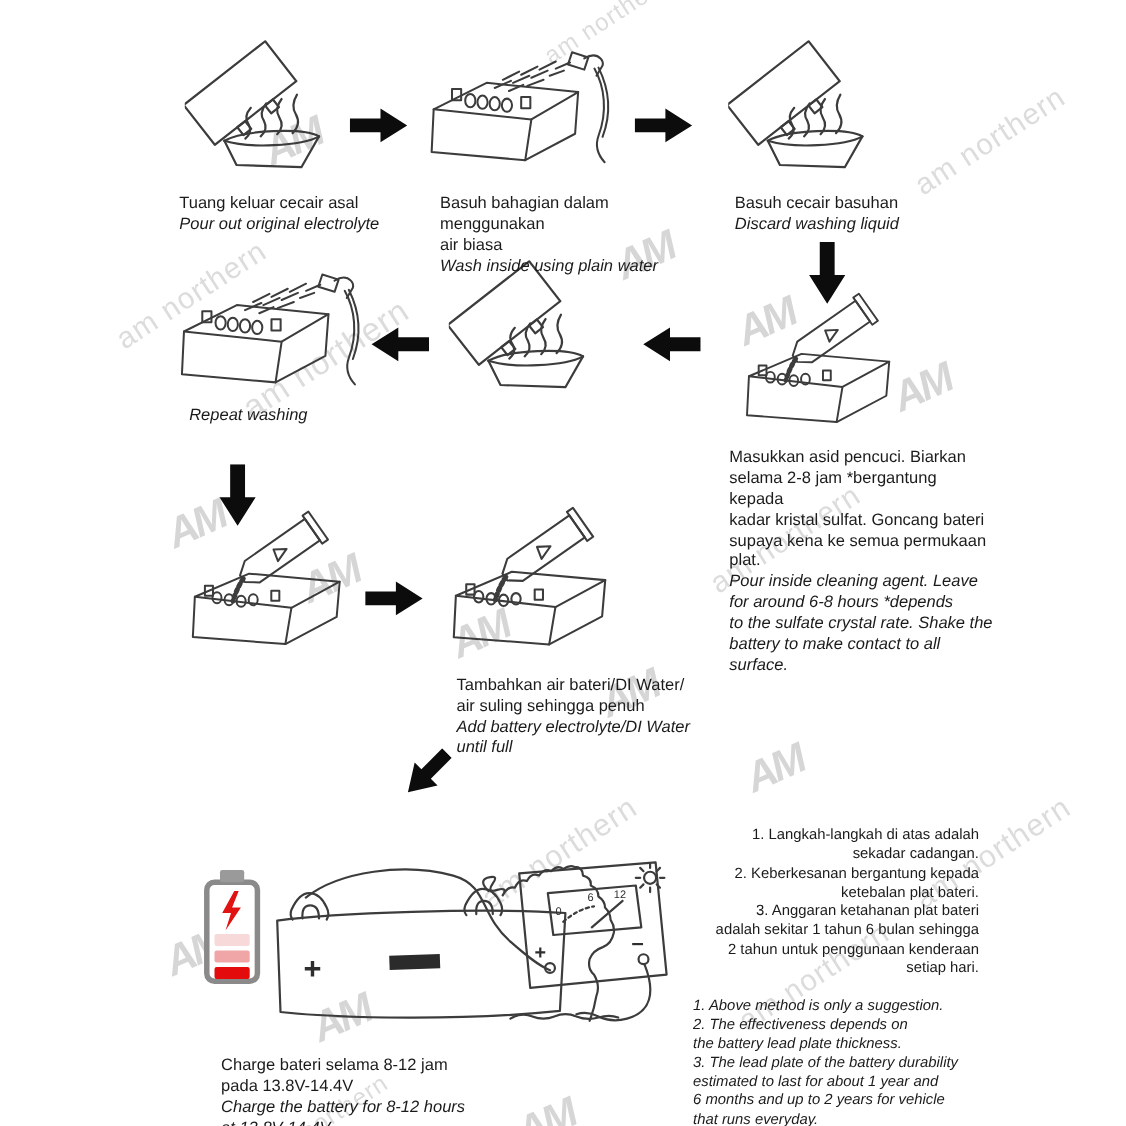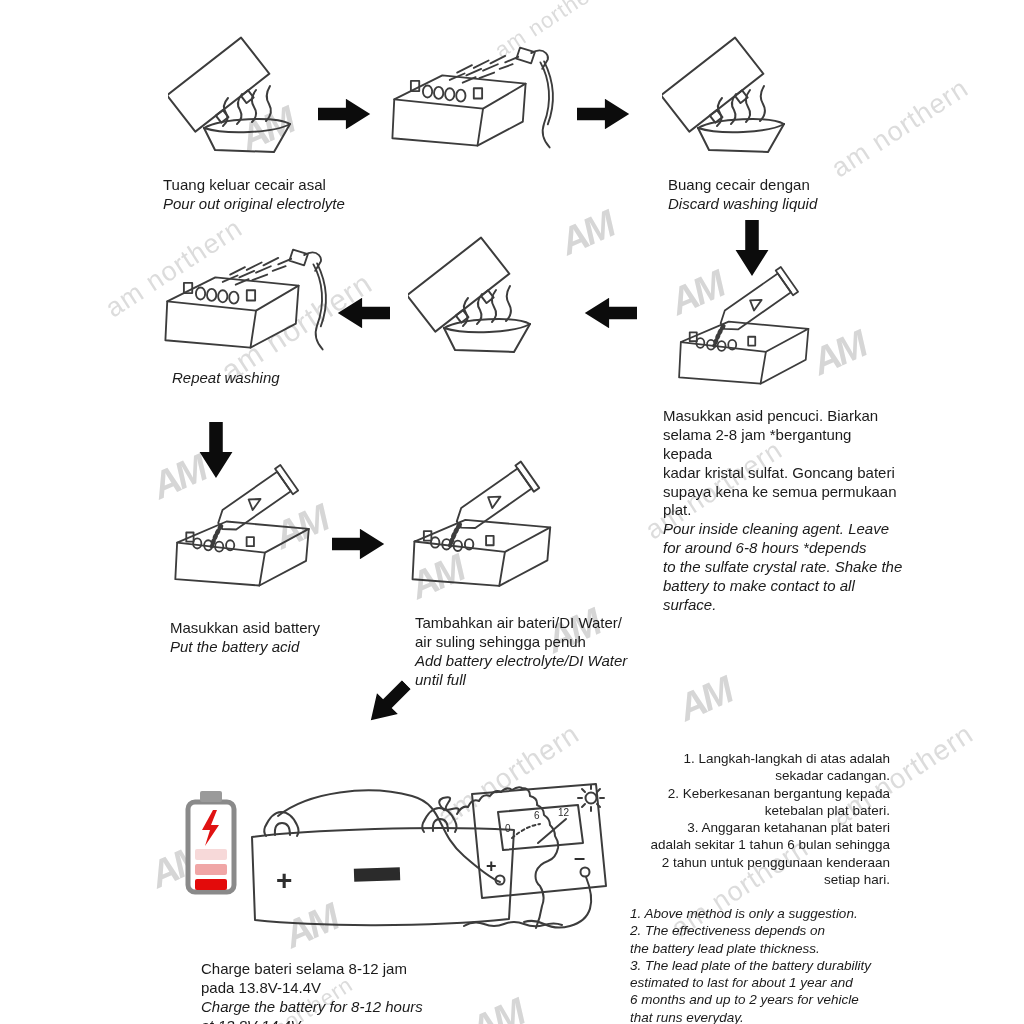--- a/index.html
+++ b/index.html
@@ -342,41 +342,42 @@
       <text x="386" y="76" font-size="10">12</text>
       <text x="314" y="132" font-size="18" font-weight="bold">+</text>
       <text x="402" y="124" font-size="20" font-weight="bold">–</text>
     </g>
   </svg>
 
   <div class="cap" style="left:163px;top:176px;width:230px;">
     <span class="my">Tuang keluar cecair asal</span>
     <span class="en">Pour out original electrolyte</span>
   </div>
+  <div class="cap" style="left:400px;top:176px;width:230px;">
+    <span class="my">Basuh bahagian dalam menggunakan
+air biasa</span>
+    <span class="en">Wash inside using plain water</span>
+  </div>
   <div class="cap" style="left:668px;top:176px;width:230px;">
-    <span class="my">Buang cecair dengan</span>
+    <span class="my">Basuh cecair basuhan</span>
     <span class="en">Discard washing liquid</span>
   </div>
   <div class="cap" style="left:663px;top:407px;width:240px;">
     <span class="my">Masukkan asid pencuci. Biarkan
 selama 2-8 jam *bergantung kepada
 kadar kristal sulfat. Goncang bateri
 supaya kena ke semua permukaan
 plat.</span>
     <span class="en">Pour inside cleaning agent. Leave
 for around 6-8 hours *depends
 to the sulfate crystal rate. Shake the
 battery to make contact to all surface.</span>
   </div>
   <div class="cap" style="left:172px;top:369px;width:200px;">
     <span class="en">Repeat washing</span>
-  </div>
-  <div class="cap" style="left:170px;top:619px;width:220px;">
-    <span class="my">Masukkan asid battery</span>
-    <span class="en">Put the battery acid</span>
   </div>
   <div class="cap" style="left:415px;top:614px;width:230px;">
     <span class="my">Tambahkan air bateri/DI Water/
 air suling sehingga penuh</span>
     <span class="en">Add battery electrolyte/DI Water
 until full</span>
   </div>
   <div class="cap" style="left:201px;top:960px;width:240px;">
     <span class="my">Charge bateri selama 8-12 jam
 pada 13.8V-14.4V</span>

